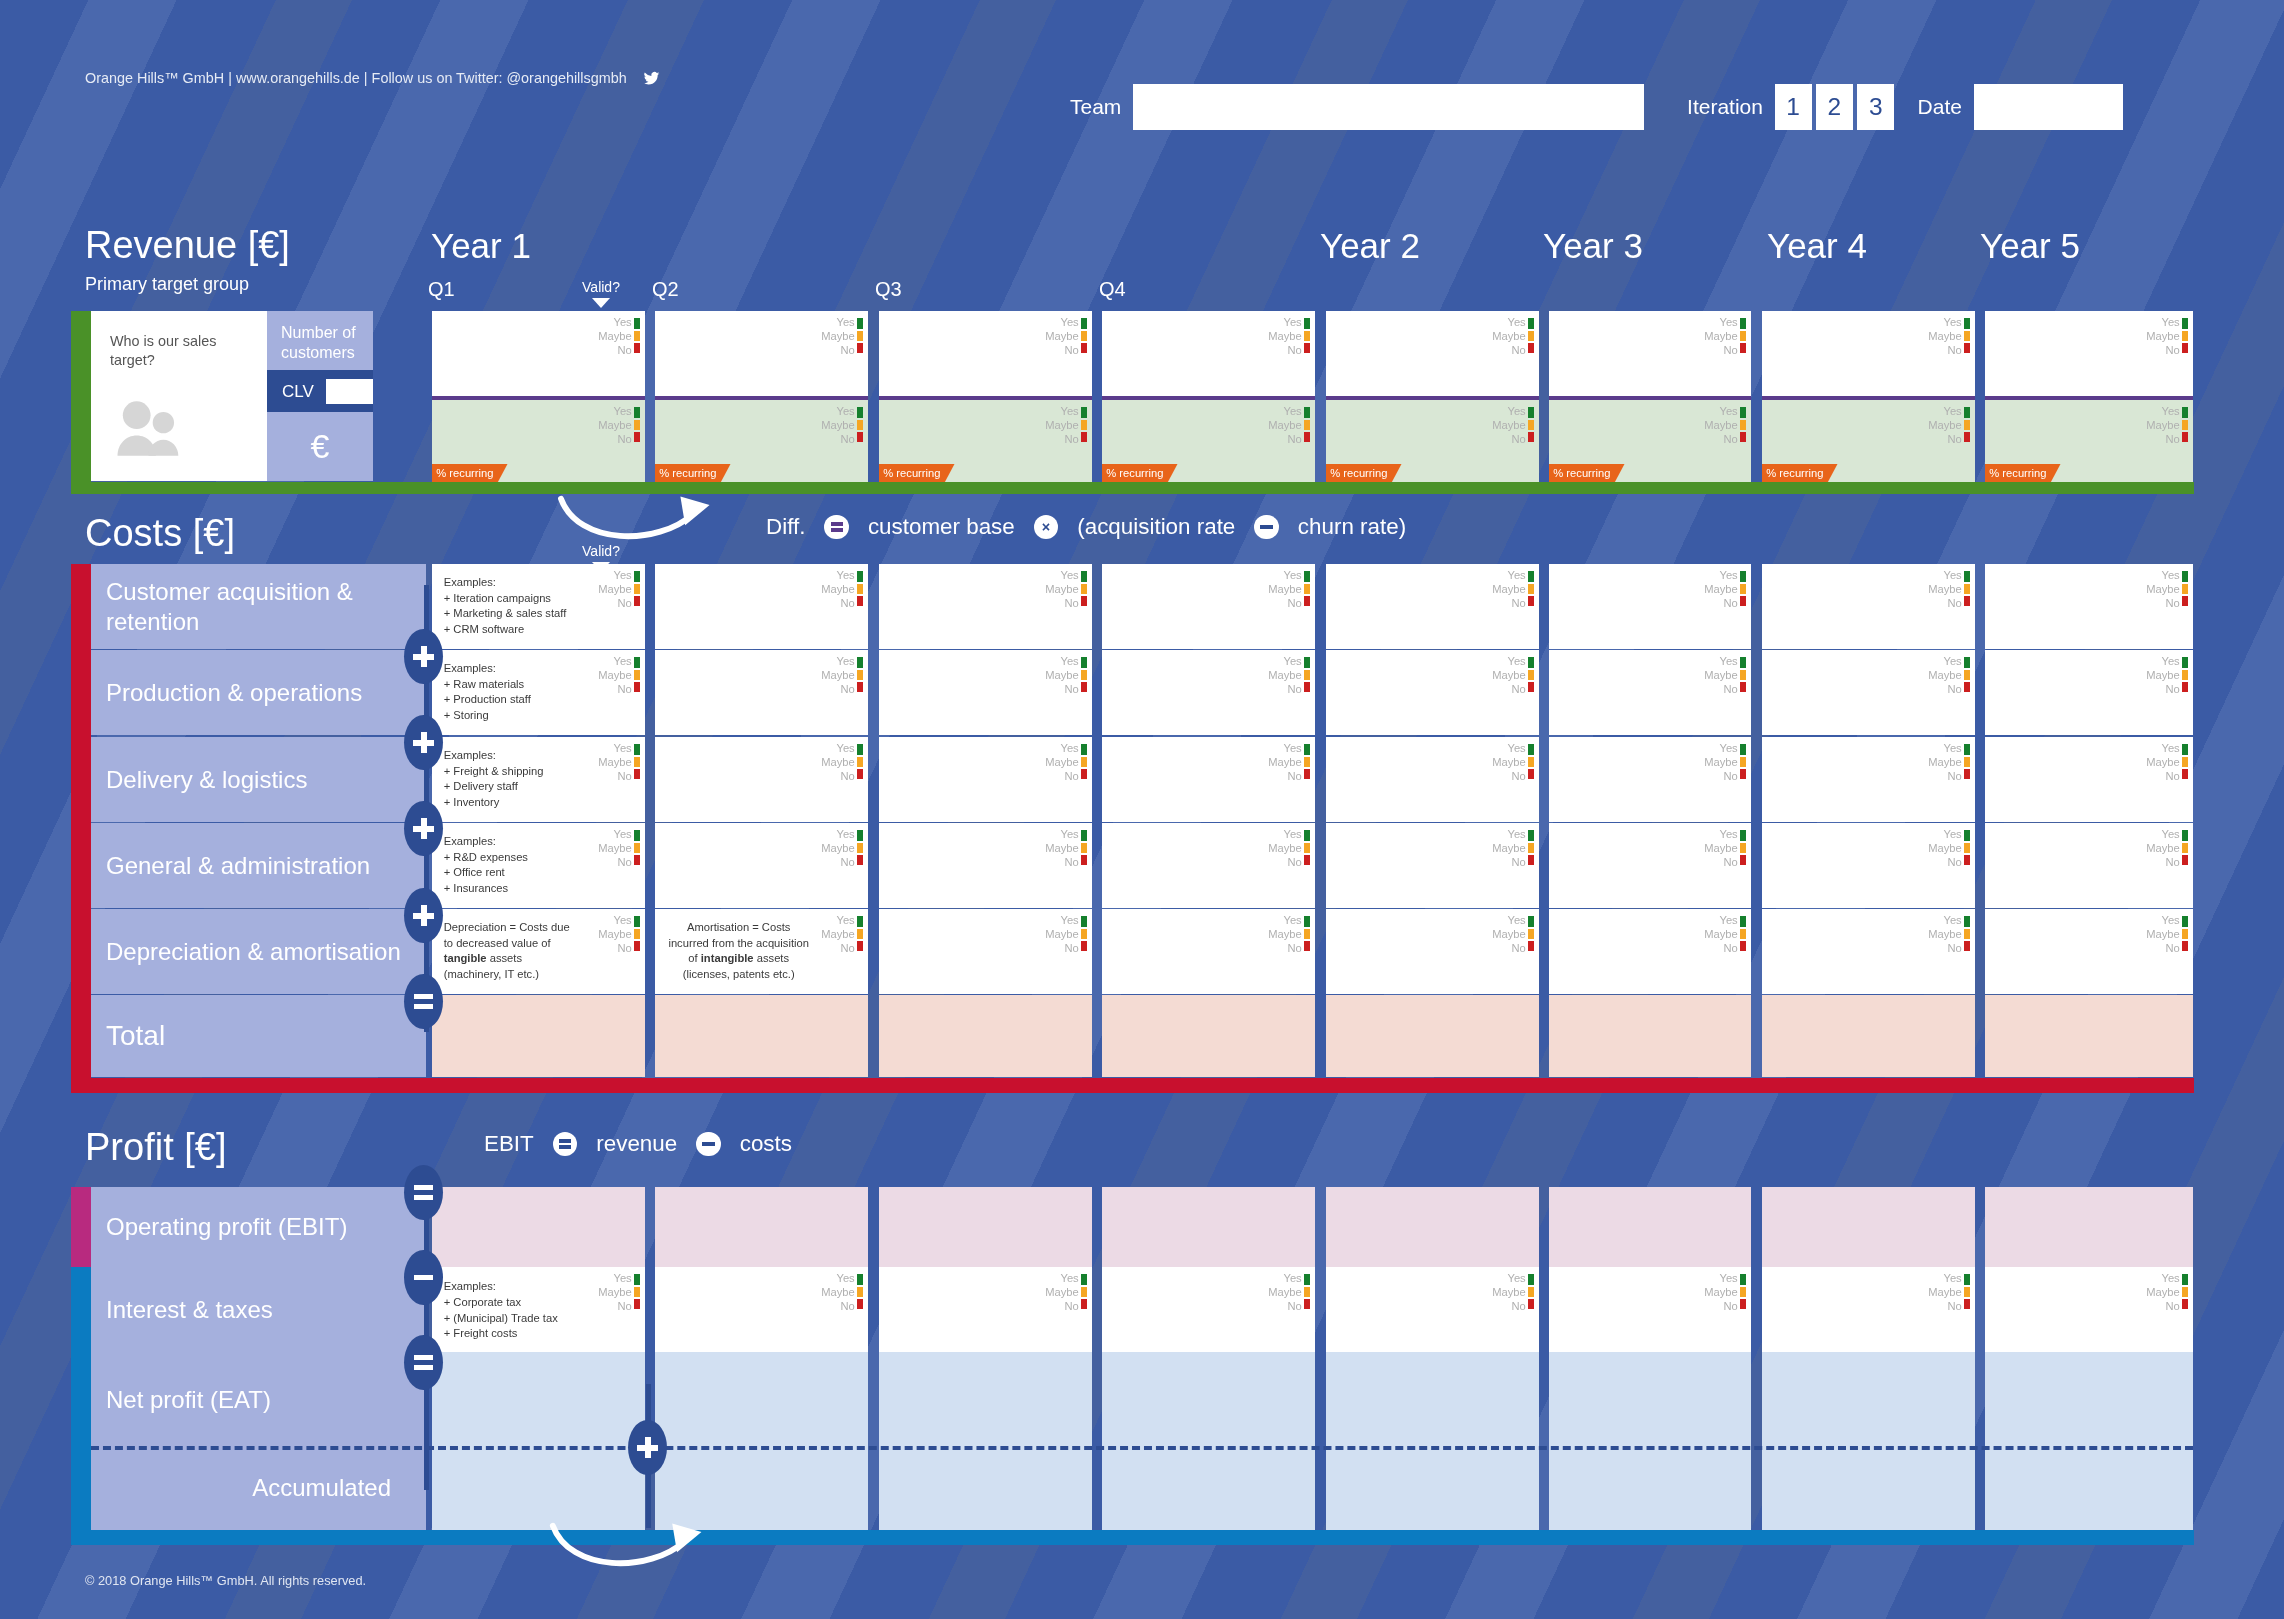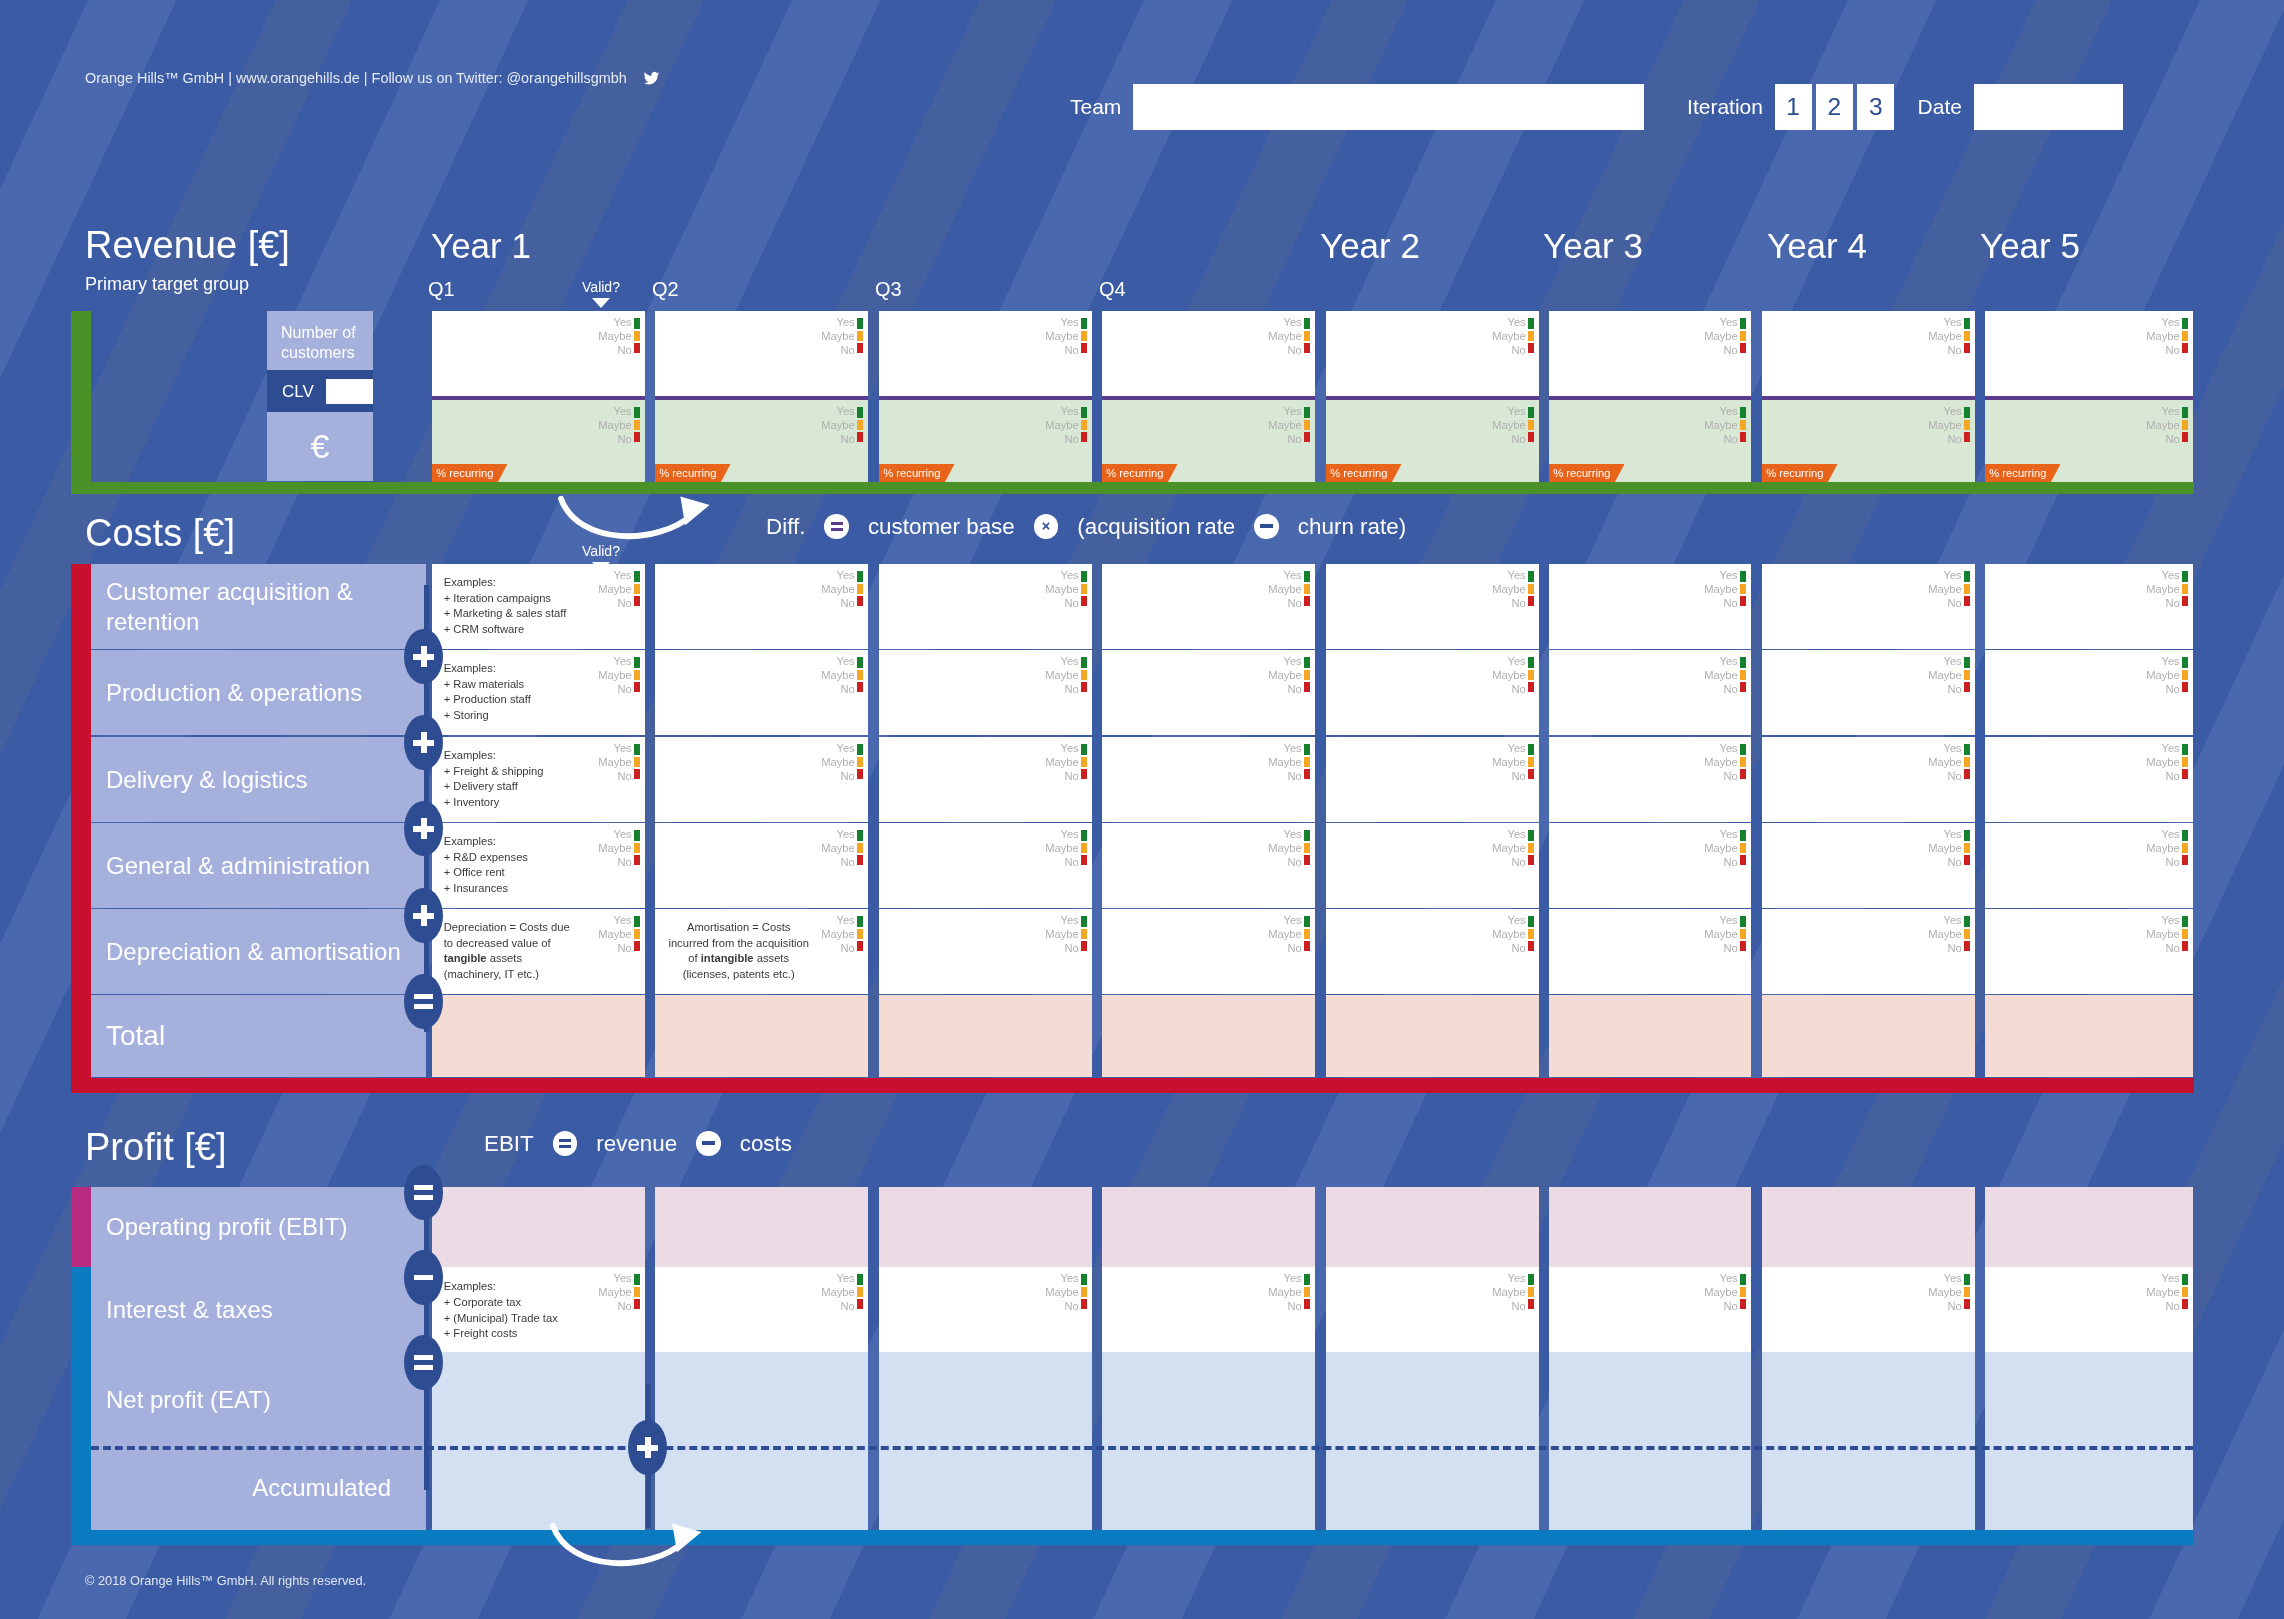--- a/index.html
+++ b/index.html
@@ -114,21 +114,21 @@
   .op .plus::after{ top:0; left:8px; width:5.9px;height:21px;}
   .op .eq{ display:flex;flex-direction:column;gap:5.9px;}
   .op .eq span{ width:19px;height:4.8px;background:#fff;display:block;}
 
   
   .conn{ position:absolute; width:4.8px; background:#2d4c92; z-index:20;}
 
   
   .formula{
     position:absolute; color:#fff; font-size:22.4px;
-    display:flex; gap:19px; white-space:nowrap;
+    display:flex; align-items:center; gap:19px; white-space:nowrap;
   }
   .badge{
     width:24.5px;height:24.5px;border-radius:50%;background:#fff;
     display:inline-flex;align-items:center;justify-content:center;
     color:#2d4c92; font-size:16px; font-weight:700;
   }
   .badge .eqb{ display:flex;flex-direction:column;gap:2.7px;}
   .badge .eqb span{ width:11.7px;height:3.2px;background:#5b3b8c;display:block;}
   .badge .minusb{ width:12.8px;height:3.7px;background:#2d4c92;display:block;}
   .badge .xb{ font-size:14.4px; color:#2d4c92; font-weight:700;}
@@ -207,20 +207,29 @@
     <div class="tri"></div>
   </div>
   <div class="validq" style="left:577px;top:543px;width:48px">
     <div>Valid?</div>
     <div class="tri"></div>
   </div>
 
   <div class="spine" style="left:71px;top:311px;width:20px;height:178px;background:#4a9128;"></div>
   <div class="spine" style="left:71px;top:482px;width:2123px;height:11.7px;background:#4a9128;"></div>
 
+  <div class="tg-card" style="left:91px;top:311px;width:176px;height:170px;">
+    <div class="tg-q" style="left:19px;top:21px;width:133px;">Who is our sales target?</div>
+    <svg style="position:absolute;left:21px;top:85px" width="75" height="64" viewBox="0 0 140 120">
+      <circle cx="46" cy="36" r="26" fill="#d6d6d6"></circle>
+      <path d="M10 112c0-22 16-38 36-38s36 16 36 38z" fill="#d6d6d6"></path>
+      <circle cx="96" cy="50" r="20" fill="#d6d6d6"></circle>
+      <path d="M68 112c0-17 13-30 28-30s28 13 28 30z" fill="#d6d6d6"></path>
+    </svg>
+  </div>
 
   <div class="noc" style="left:267px;top:311px;width:106px;height:59px;">Number of customers</div>
   <div class="clvbar" style="left:267px;top:370px;width:106px;height:43px;">
     <span>CLV</span>
     <div class="f" style="width:53px;height:25.5px;"></div>
   </div>
   <div class="eurobox" style="left:267px;top:412px;width:106px;height:69px;">€</div>
 
   <div id="rev-cells">
       <div class="cell" style="left:432px;top:311px;width:213px;height:85px;">

